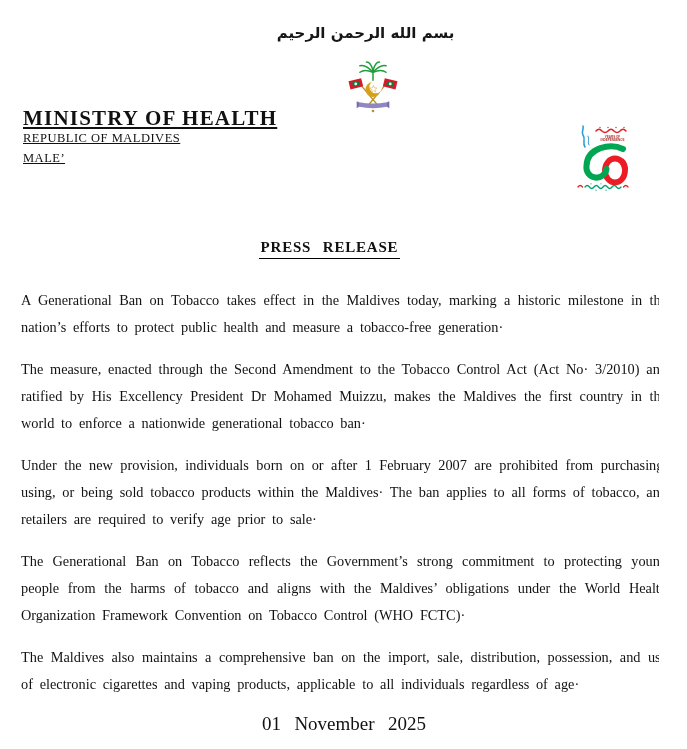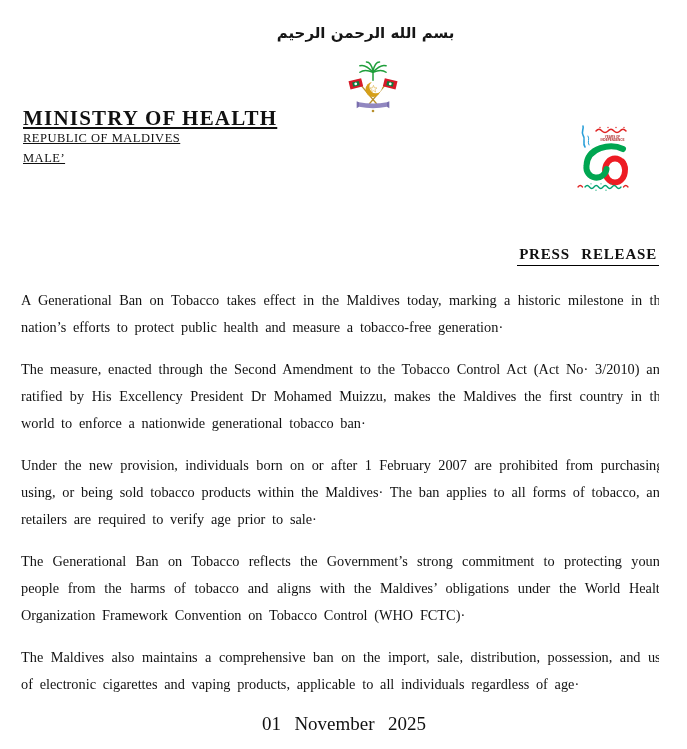--- a/index.html
+++ b/index.html
@@ -16,21 +16,21 @@
   .emblem{position:absolute;top:60px;left:345px;}
   .letterhead{position:absolute;left:23px;top:106px;text-decoration:underline;}
   .letterhead h1{
     margin:0;font-size:21px;font-weight:bold;letter-spacing:1.2px;line-height:24px;
   }
   .letterhead .sub{
     font-size:12.5px;letter-spacing:0.5px;line-height:14.5px;margin-top:1px;
   }
   .letterhead .sub.first{margin-top:5px;}
   .logo60{position:absolute;left:575px;top:124px;}
-  .title-wrap{position:absolute;top:245px;left:0;width:100%;text-align:right;}
+  .title-wrap{position:absolute;top:238px;left:0;width:100%;text-align:center;}
   .title{
     display:inline-block;font-size:15px;font-weight:bold;letter-spacing:0.8px;
     word-spacing:7px;border-bottom:1.6px solid #000;padding:0 2px 2px 2px;
   }
   .content{position:absolute;top:287px;left:21px;width:646px;}
   .content p{
     margin:0 0 15px 0;font-size:14.3px;line-height:27px;
     text-align:justify;word-spacing:0.22em;color:#121212;
   }
   .date{

